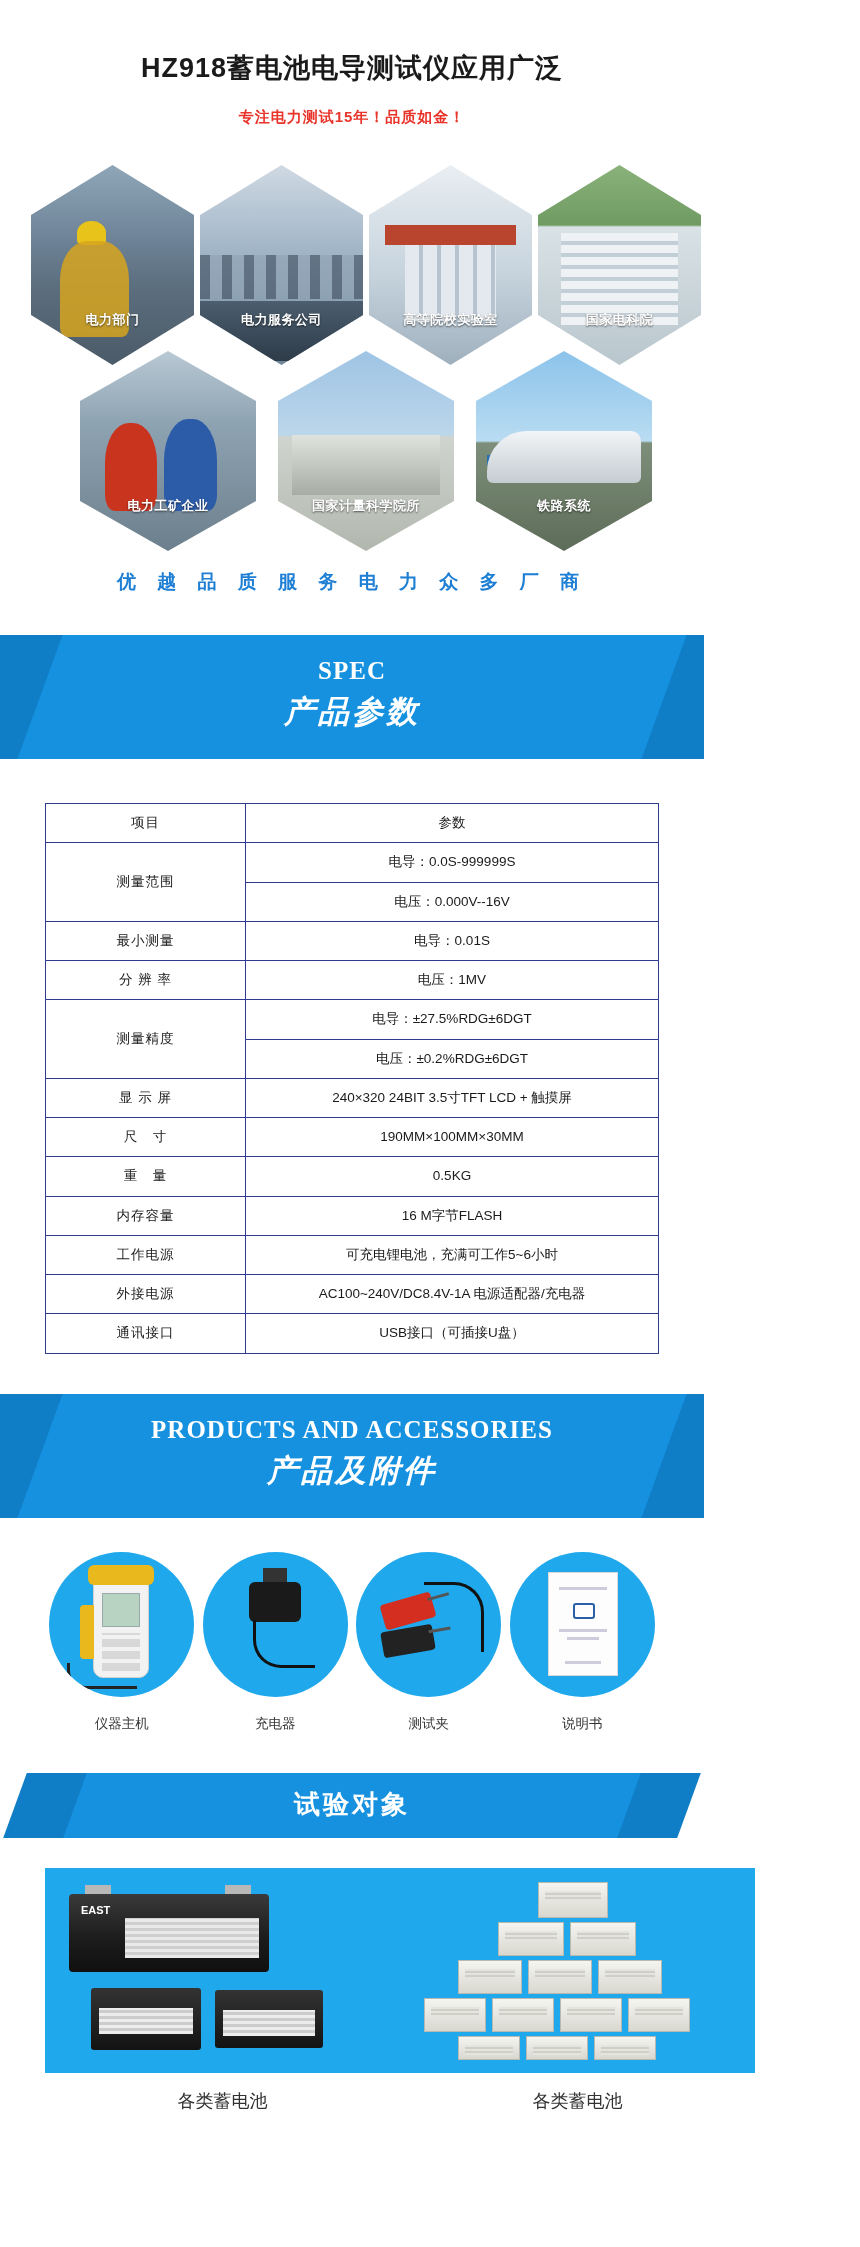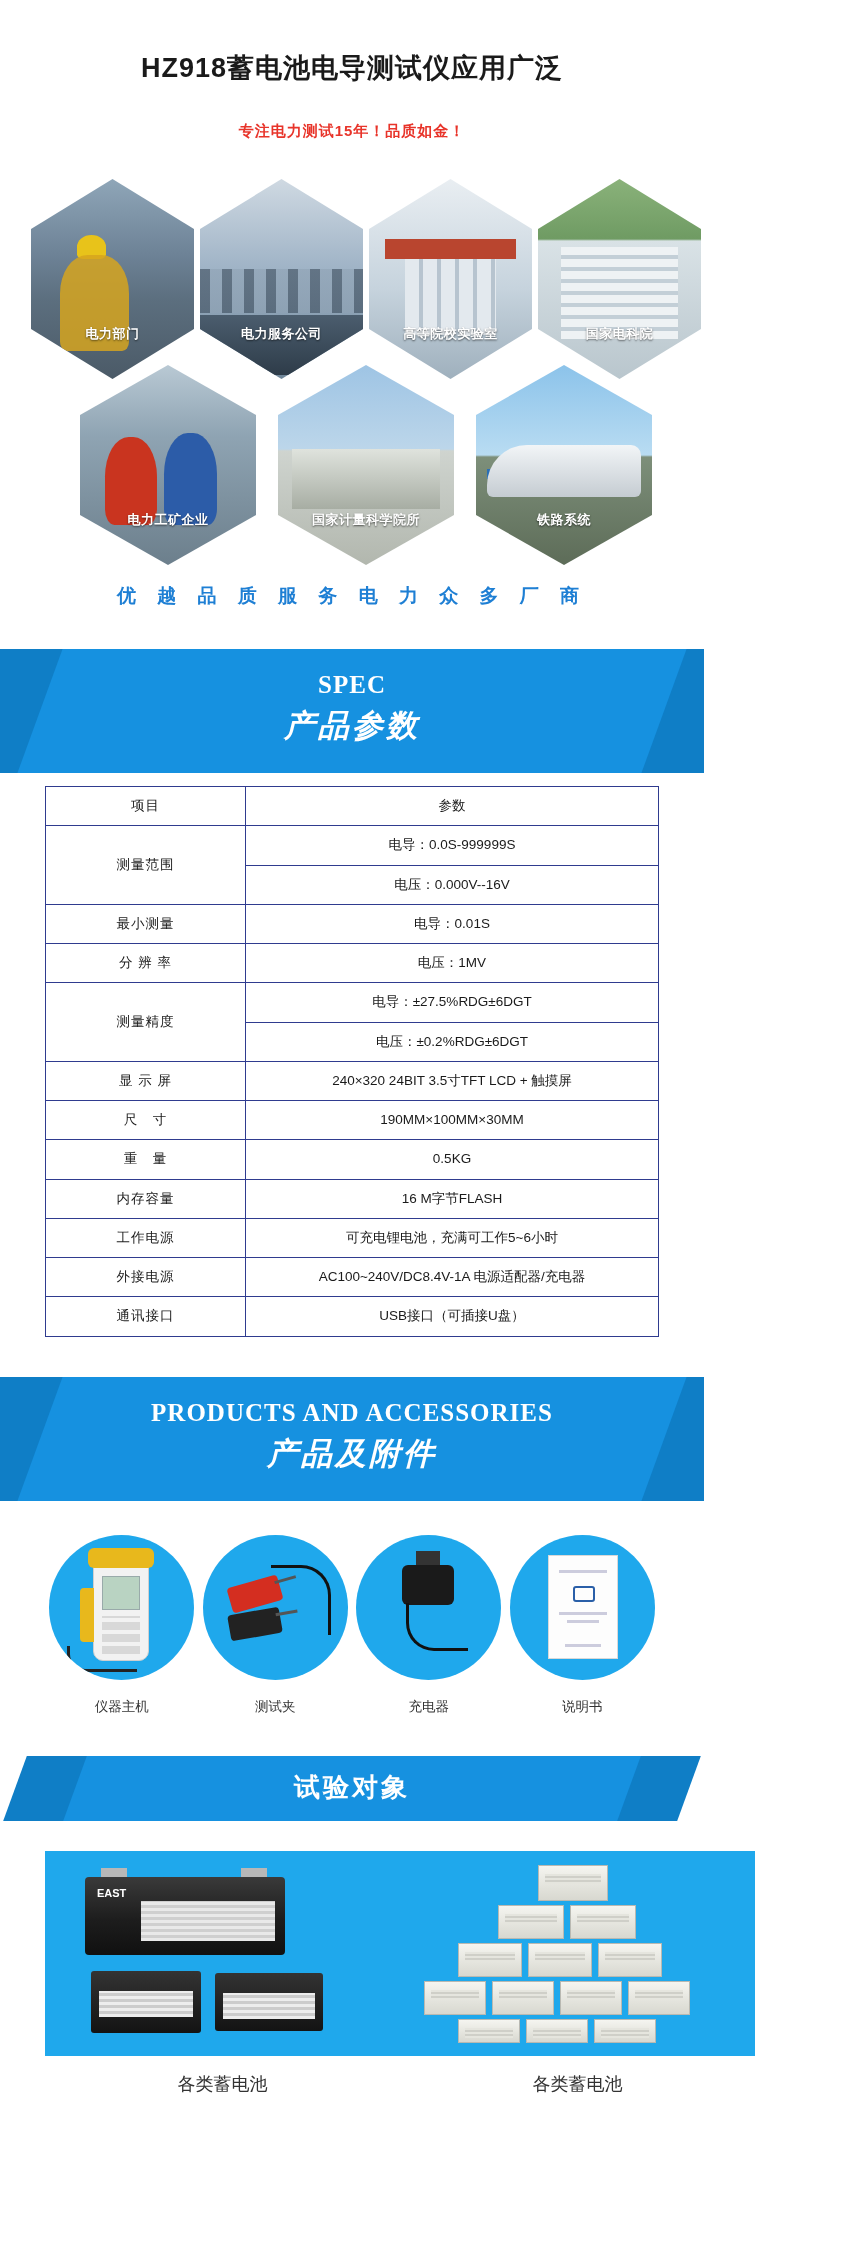--- a/index.html
+++ b/index.html
@@ -13,21 +13,21 @@
 
   
   .apps-section { padding: 50px 0 40px 0; text-align: center; }
   .apps-title {
     font-size: 27px;
     font-weight: bold;
     color: #1a1a1a;
     letter-spacing: 1px;
   }
   .apps-sub {
-    margin-top: 36px;
+    margin-top: 22px;
     font-size: 15px;
     color: #e8342a;
     font-weight: bold;
     letter-spacing: 1px;
   }
 
   .hex-grid { margin-top: 38px; position: relative; height: 360px; }
   .hex-row { display: flex; justify-content: center; padding-left: 28px; }
   .hex-row.row2 { margin-top: -14px; gap: 16px; }
   .hex {
@@ -122,21 +122,21 @@
     font-style: italic;
   }
   .banner .corner-l, .banner .corner-r {
     position: absolute; top: 0; bottom: 0; width: 80px;
     background: #0f7ec6;
   }
   .banner .corner-l { left: -40px; transform: skewX(-20deg); }
   .banner .corner-r { right: -40px; transform: skewX(-20deg); }
 
   
-  .spec-wrap { padding: 13px 45px 40px 45px; }
+  .spec-wrap { padding: 44px 45px 40px 45px; }
   table.spec {
     width: 100%;
     border-collapse: collapse;
     font-size: 13.5px;
   }
   table.spec td {
     border: 1px solid #2f3b8f;
     text-align: center;
     padding: 9px 6px;
     color: #1a1a1a;
@@ -217,21 +217,21 @@
   .test-banner .corner-l { left:-30px; transform: skewX(-20deg); }
   .test-banner .corner-r { right:-30px; transform: skewX(-20deg); }
 
   .test-row { display:flex; justify-content:space-between; padding: 30px 45px 10px 45px; }
   .test-item { width: 355px; text-align:center; }
   .test-box {
     width: 355px; height: 205px; background: #1fa8ec; position: relative; overflow: hidden;
   }
   .test-label { margin-top: 16px; font-size: 18px; color:#333; }
 
-  .battery-big { position:absolute; left: 40px; top: 26px; width: 200px; height: 78px;
+  .battery-big { position:absolute; left: 24px; top: 26px; width: 200px; height: 78px;
     background: linear-gradient(to bottom,#3a3a3a 0%,#1d1d1d 55%,#101010 100%);
     border-radius: 4px; }
   .battery-big:before { content:""; position:absolute; left:16px; top:-9px; width:26px; height:9px; background:#b8b8b8; }
   .battery-big:after { content:""; position:absolute; right:18px; top:-9px; width:26px; height:9px; background:#b8b8b8; }
   .battery-big .lbl { position:absolute; left:12px; top:10px; color:#fff; font-size:11px; font-weight:bold; }
   .battery-big .strip { position:absolute; left:56px; top:24px; right:10px; height:40px;
     background: repeating-linear-gradient(0deg,#e9e9e9 0 3px,#cfcfcf 3px 6px); }
   .battery-s1 { position:absolute; left: 46px; top: 120px; width: 110px; height: 62px;
     background: linear-gradient(to bottom,#333,#131313); border-radius:3px; }
   .battery-s2 { position:absolute; left: 170px; top: 122px; width: 108px; height: 58px;
@@ -383,33 +383,33 @@
             <div class="screen"></div>
             <div class="keys"></div>
           </div>
           <div class="wire"></div>
         </div>
         <div class="circ-label">仪器主机</div>
       </div>
 
       <div class="circ-item">
         <div class="circ">
+          <div class="charger"></div>
+          <div class="chwire"></div>
+        </div>
+        <div class="circ-label">充电器</div>
+      </div>
+
+      <div class="circ-item">
+        <div class="circ">
           <div class="cwire"></div>
           <div class="clampA"></div>
           <div class="clampB"></div>
         </div>
         <div class="circ-label">测试夹</div>
-      </div>
-
-      <div class="circ-item">
-        <div class="circ">
-          <div class="charger"></div>
-          <div class="chwire"></div>
-        </div>
-        <div class="circ-label">充电器</div>
       </div>
 
       <div class="circ-item">
         <div class="circ">
           <div class="book">
             <div class="ln" style="top:14px"></div>
             <div class="logo"></div>
             <div class="ln" style="top:56px"></div>
             <div class="ln" style="top:64px;left:18px;right:18px"></div>
             <div class="ln" style="top:88px;left:16px;right:16px"></div>

